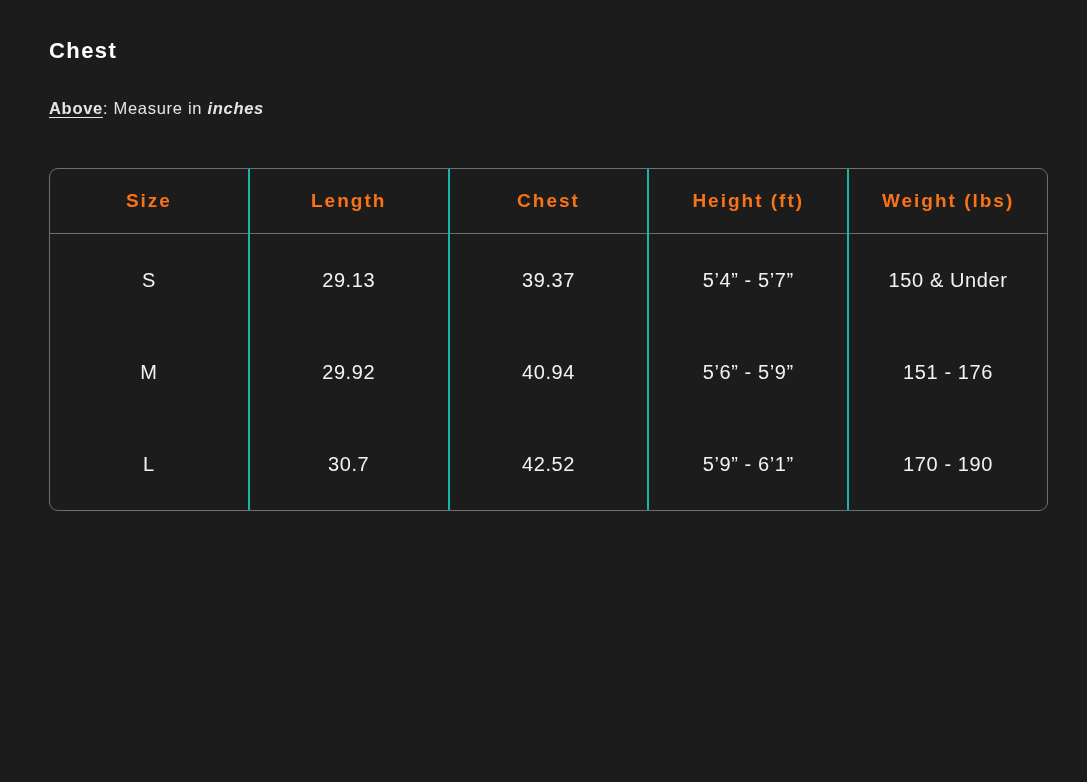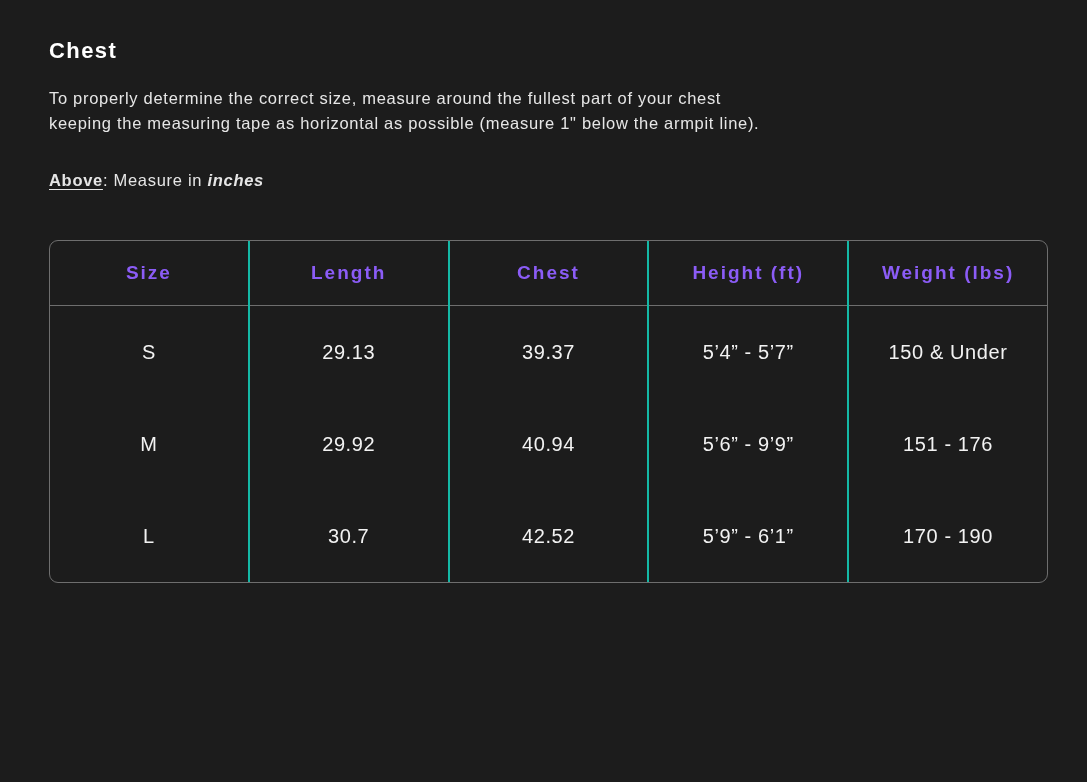--- a/index.html
+++ b/index.html
@@ -66,21 +66,21 @@
     table-layout: fixed;
   }
   .size-table th {
     width: 20%;
     height: 62px;
     text-align: center;
     vertical-align: middle;
     font-size: 19px;
     font-weight: bold;
     letter-spacing: 2px;
-    color: #8b5cf6;
+    color: #f97316;
     border-bottom: 1px solid #6e6e6e;
   }
   .size-table td {
     width: 20%;
     height: 90px;
     text-align: center;
     vertical-align: middle;
     font-size: 20px;
     font-weight: normal;
     letter-spacing: 0.6px;
@@ -91,24 +91,20 @@
     border-left: 2px solid #14b8a6;
   }
 </style>
 </head>
 <body>
 
 <div class="content">
 
   <h1 class="page-title">Chest</h1>
 
-  <p class="description">
-    <span class="line">To properly determine the correct size, measure around the fullest part of your chest</span>
-    <span class="line">keeping the measuring tape as horizontal as possible (measure 1" below the armpit line).</span>
-  </p>
 
   <p class="note"><span class="note-label">Above</span><span>:</span><span> Measure in </span><span class="note-em">inches</span></p>
 
   <div class="table-wrap">
     <table class="size-table">
       <thead>
         <tr>
           <th>Size</th>
           <th>Length</th>
           <th>Chest</th>
@@ -121,21 +117,21 @@
           <td>S</td>
           <td>29.13</td>
           <td>39.37</td>
           <td>5’4” - 5’7”</td>
           <td>150 &amp; Under</td>
         </tr>
         <tr>
           <td>M</td>
           <td>29.92</td>
           <td>40.94</td>
-          <td>5’6” - 9’9”</td>
+          <td>5’6” - 5’9”</td>
           <td>151 - 176</td>
         </tr>
         <tr>
           <td>L</td>
           <td>30.7</td>
           <td>42.52</td>
           <td>5’9” - 6’1”</td>
           <td>170 - 190</td>
         </tr>
       </tbody>

